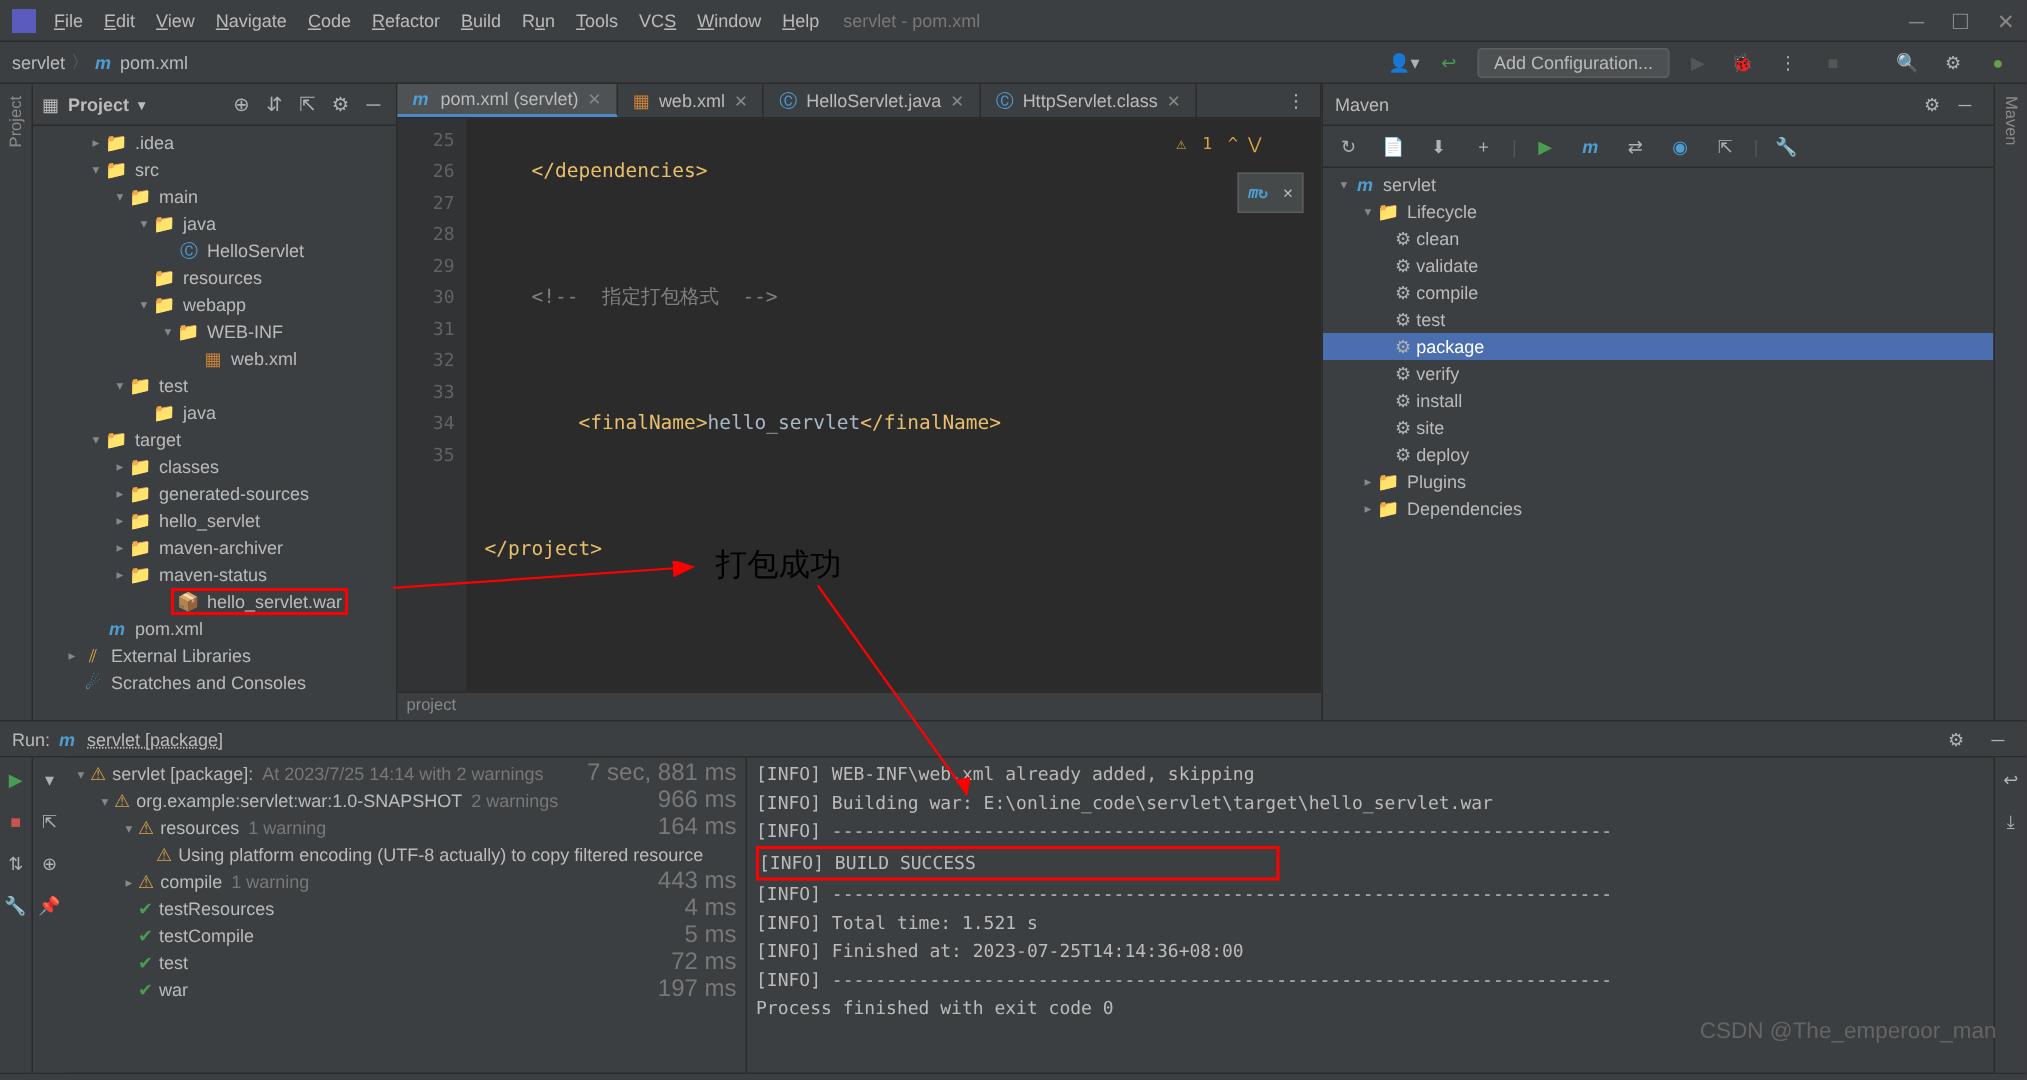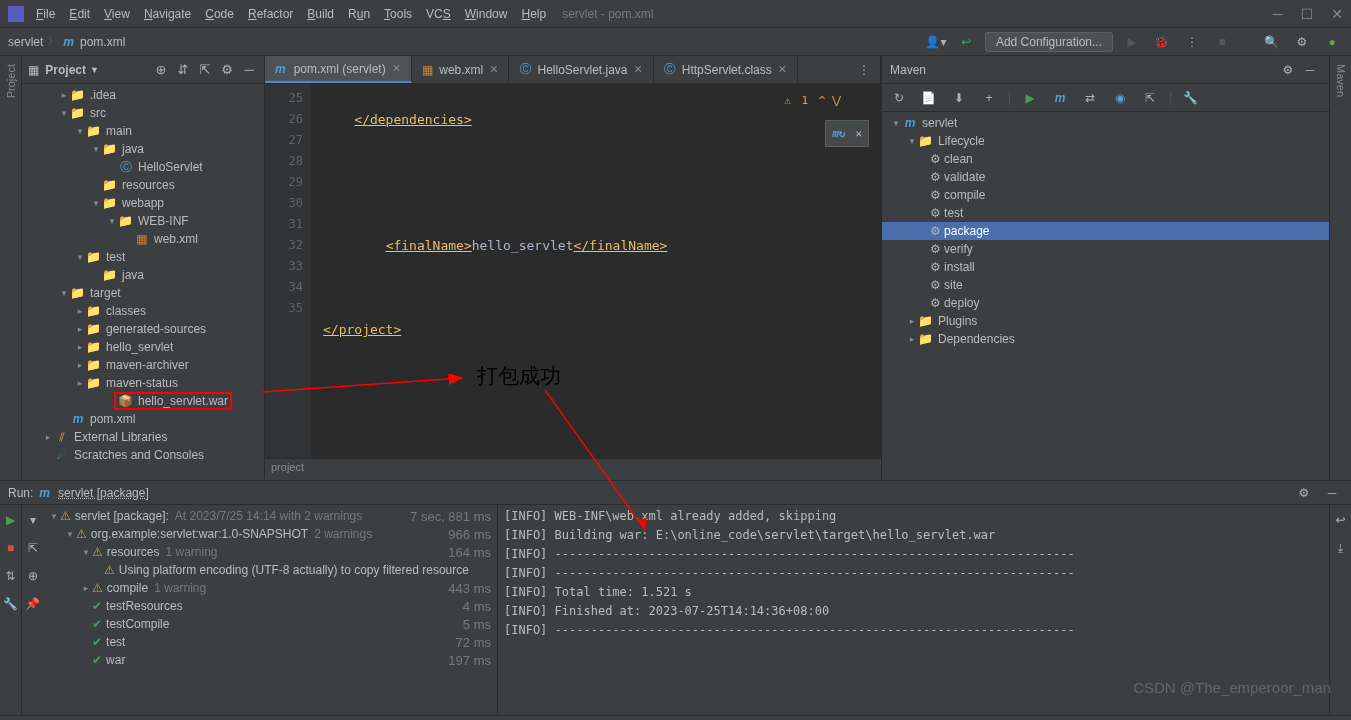--- a/index.html
+++ b/index.html
@@ -36,42 +36,42 @@
 .fi-file { color: #9aa7b0; }
 .war-box { border: 2px solid #ff0000; padding: 0 2px; }
 .editor-area { flex: 1; display: flex; flex-direction: column; background: #2b2b2b; }
 .tabs { height: 28px; display: flex; align-items: stretch; background: #3c3f41; border-bottom: 1px solid #2b2b2b; }
 .tab { display: flex; align-items: center; padding: 0 10px; gap: 6px; border-right: 1px solid #2b2b2b; cursor: pointer; }
 .tab.active { background: #4e5254; border-bottom: 2px solid #4a88c7; }
 .tab-close { color: #888; font-size: 11px; }
 .editor-body { flex: 1; display: flex; position: relative; }
 .gutter { width: 46px; background: #313335; color: #606366; text-align: right; padding: 4px 8px 0 0; font-family: Consolas, monospace; font-size: 12px; line-height: 21px; }
 .code { flex: 1; font-family: Consolas, monospace; font-size: 13px; line-height: 21px; padding: 4px 0 0 12px; position: relative; white-space: pre; }
-.c-tag { color: #e8bf6a; text-decoration: underline; }
+.c-tag { color: #e8bf6a; }
 .c-txt { color: #a9b7c6; }
 .c-cmt { color: #808080; }
 .hint-box { position: absolute; top: 36px; right: 12px; background: #45494a; border: 1px solid #5a5d5e; padding: 2px 6px; display: flex; align-items: center; gap: 8px; font-size: 11px; }
 .warn-badge { position: absolute; right: 40px; top: 6px; font-size: 11px; color: #d9a343; display: flex; align-items: center; gap: 4px; }
 .proj-label { height: 22px; background: #3c3f41; border-top: 1px solid #2b2b2b; padding: 2px 6px; color: #888; font-size: 11px; }
 .maven-panel { width: 448px; background: #3c3f41; border-left: 1px solid #2b2b2b; display: flex; flex-direction: column; }
 .maven-hdr { height: 28px; display: flex; align-items: center; padding: 0 8px; border-bottom: 1px solid #2b2b2b; }
 .maven-hdr .spacer { flex: 1; }
 .maven-tb { height: 28px; display: flex; align-items: center; padding: 0 6px; gap: 8px; border-bottom: 1px solid #2b2b2b; }
 .maven-tree { flex: 1; padding: 2px 0; }
 .mt-row { display: flex; align-items: center; height: 18px; cursor: pointer; }
 .mt-row.sel { background: #4b6eaf; color: #fff; }
 .gear-ic { color: #afb1b3; }
 .run-panel { height: 235px; border-top: 1px solid #2b2b2b; display: flex; flex-direction: column; }
 .run-hdr { height: 24px; display: flex; align-items: center; padding: 0 8px; gap: 6px; border-bottom: 1px solid #2b2b2b; }
 .run-hdr .spacer { flex: 1; }
 .run-body { flex: 1; display: flex; }
 .run-gutter { width: 22px; background: #3c3f41; display: flex; flex-direction: column; align-items: center; gap: 6px; padding-top: 4px; border-right: 1px solid #2b2b2b; }
 .run-tree { width: 454px; border-right: 1px solid #2b2b2b; padding: 2px 0; overflow: auto; }
 .rt-row { display: flex; align-items: center; height: 18px; padding-right: 6px; }
-.rt-time { margin-left: auto; color: #787878; font-size: 13px; }
+.rt-time { margin-left: auto; color: #787878; font-size: 16px; }
 .rt-warn { color: #d9a343; margin-right: 4px; }
 .rt-ok { color: #499c54; margin-right: 4px; }
 .rt-txt { color: #bbb; }
 .rt-dim { color: #787878; margin-left: 6px; }
 .console { flex: 1; font-family: Consolas, monospace; font-size: 12px; line-height: 19px; padding: 2px 6px; color: #bbbbbb; overflow: hidden; position: relative; }
 .build-success-box { border: 2px solid #ff0000; display: inline-block; padding: 0 200px 0 0; }
 .right-tool-col { width: 22px; background: #3c3f41; border-left: 1px solid #2b2b2b; display: flex; flex-direction: column; align-items: center; padding-top: 4px; gap: 6px; }
 .bottom-bar { height: 24px; background: #3c3f41; border-top: 1px solid #2b2b2b; display: flex; align-items: center; padding: 0 8px; gap: 18px; font-size: 11px; }
 .watermark { position: absolute; right: 20px; bottom: 24px; color: #8a8a8a; font-size: 15px; opacity: 0.5; font-family: Arial; }
 .annot-txt { position: absolute; left: 477px; top: 362px; font-size: 21px; color: #000; background: transparent; font-family: "Microsoft YaHei", sans-serif; pointer-events: none; }
@@ -286,20 +286,21 @@
           <div>30</div>
           <div>31</div>
           <div>32</div>
           <div>33</div>
           <div>34</div>
           <div>35</div>
       </div>
       <div class="code">
 <div>    <span class="c-tag">&lt;/dependencies&gt;</span></div>
 <div> </div>
+<div>    <span class="c-cmt">&lt;!--  指定打包格式  --&gt;</span></div>
 <div> </div>
 <div>        <span class="c-tag">&lt;finalName&gt;</span><span class="c-txt">hello_servlet</span><span class="c-tag">&lt;/finalName&gt;</span></div>
 <div> </div>
 <div><span class="c-tag">&lt;/project&gt;</span></div>
         <div class="warn-badge">⚠ <span>1</span> ^ ⋁</div>
         <div class="hint-box"><span class="m-icon">m↻</span><span>✕</span></div>
       </div>
     </div>
     <div class="proj-label">project</div>
   </div>
@@ -436,25 +437,27 @@
       <div class="rt-row" style="padding-left:48px;">
           <span class="rt-ok">✔</span>
           <span class="rt-txt">war</span>
           <span class="rt-time">197 ms</span>
         </div>
     </div>
     <div class="console">
 <div>[INFO] WEB-INF\web.xml already added, skipping</div>
 <div>[INFO] Building war: E:\online_code\servlet\target\hello_servlet.war</div>
 <div>[INFO] ------------------------------------------------------------------------</div>
+<div class="build-success-box"><span>[INFO] BUILD SUCCESS</span></div>
 <div>[INFO] ------------------------------------------------------------------------</div>
 <div>[INFO] Total time:  1.521 s</div>
 <div>[INFO] Finished at: 2023-07-25T14:14:36+08:00</div>
 <div>[INFO] ------------------------------------------------------------------------</div>
 <div></div>
+<div>Process finished with exit code 0</div>
     </div>
     <div class="right-tool-col">
       <span class="icon-btn">↩</span>
       <span class="icon-btn">⤓</span>
     </div>
   </div>
 </div>
 
 <div class="bottom-bar">
   

